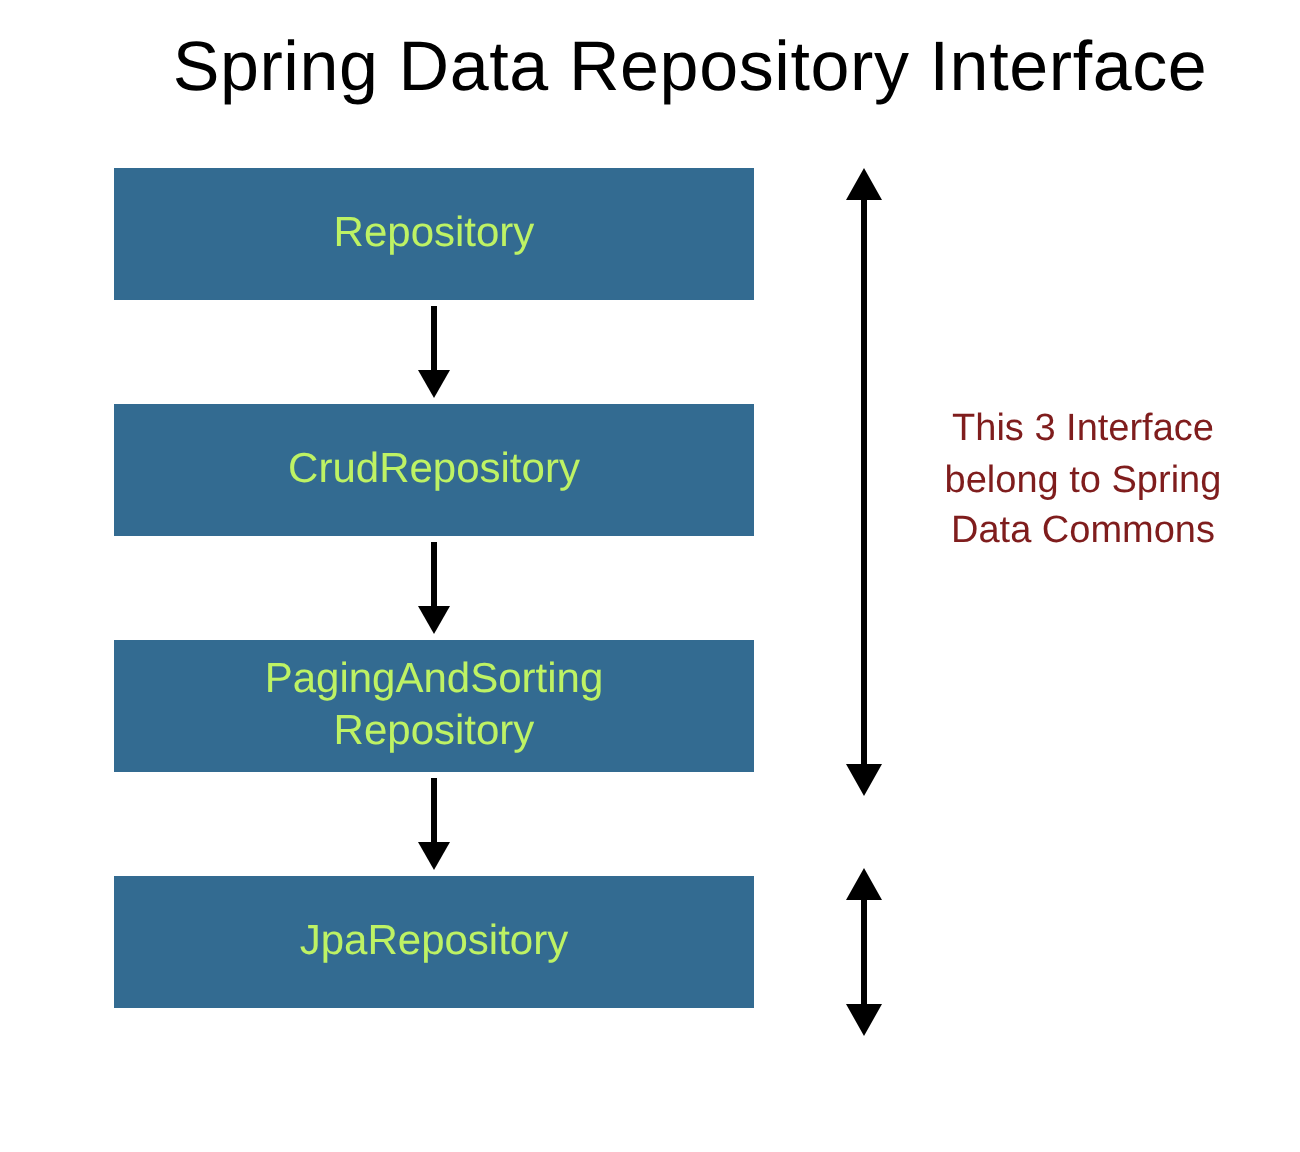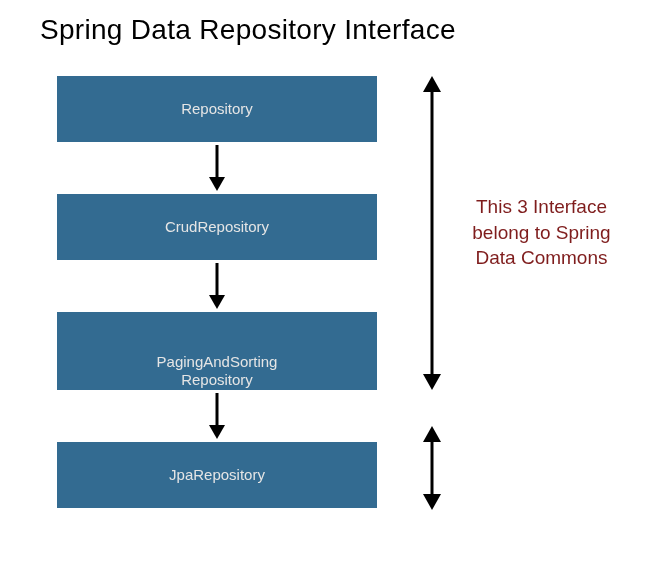--- a/index.html
+++ b/index.html
@@ -8,55 +8,55 @@
       box-sizing: border-box;
     }
     body {
       width: 650px;
       height: 576px;
       background: #ffffff;
       font-family: -apple-system, BlinkMacSystemFont, "Segoe UI", Arial, sans-serif;
       position: relative;
     }
     .title {
-      font-size: 28px;
+      text-align: center;
+      font-size: 35px;
       font-weight: 500;
       color: #000;
       padding-top: 14px;
       padding-left: 40px;
       letter-spacing: 0.3px;
     }
     .layout {
       display: flex;
       flex-direction: row;
       margin-top: 30px;
     }
     .left-col {
       width: 370px;
       margin-left: 32px;
       display: flex;
       flex-direction: column;
       align-items: center;
     }
     .box {
       background: #336b91;
-      color: #e5e5e5;
+      color: #bef264;
       width: 320px;
       height: 66px;
       display: flex;
       align-items: center;
       justify-content: center;
-      font-size: 15px;
+      font-size: 21px;
       font-weight: 400;
       text-align: center;
       line-height: 1.25;
     }
     .box.tall {
-      height: 78px;
-      align-items: flex-end;
+      height: 66px;
     }
     .arrow-down {
       display: flex;
       flex-direction: column;
       align-items: center;
       height: 52px;
       justify-content: center;
     }
     .arrow-down svg {
       display: block;

